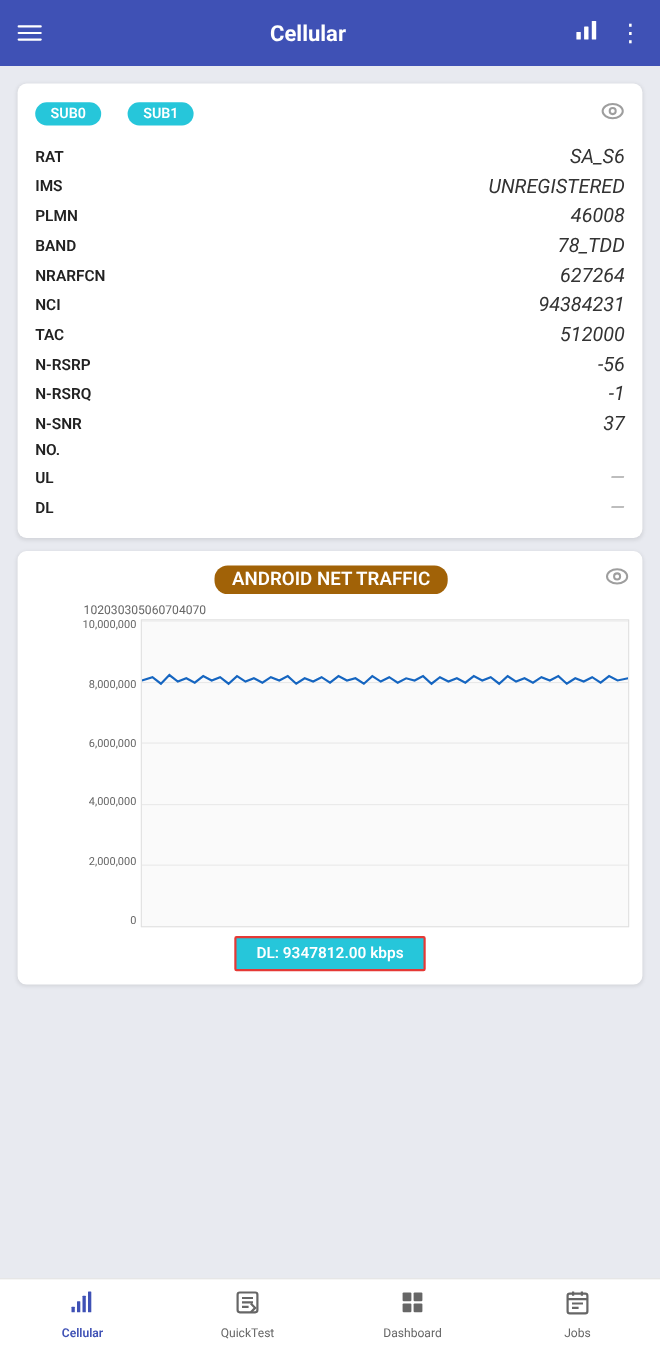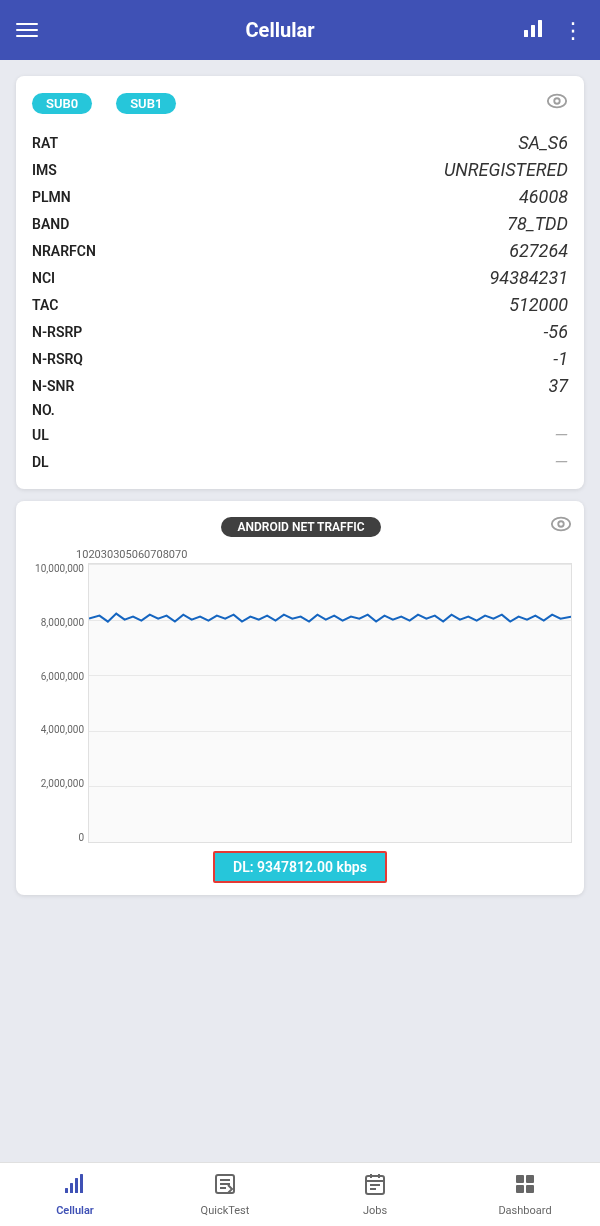--- a/index.html
+++ b/index.html
@@ -118,25 +118,25 @@
       align-items: center;
       justify-content: space-between;
       margin-bottom: 8px;
     }
     .chart-badge-row {
       display: flex;
       justify-content: center;
       flex: 1;
     }
     .chart-badge {
-      background: #404040;
+      background: #a16207;
       color: white;
       border-radius: 12px;
       padding: 3px 16px;
-      font-size: 12px;
+      font-size: 17px;
       font-weight: 600;
     }
     .chart-area {
       position: relative;
       width: 100%;
     }
     .chart-x-labels {
       display: flex;
       padding: 0 48px 0 48px;
       font-size: 11px;
@@ -150,20 +150,21 @@
     .chart-y-labels {
       display: flex;
       flex-direction: column;
       justify-content: space-between;
       align-items: flex-end;
       font-size: 10px;
       color: #666;
       padding-right: 4px;
       width: 60px;
       flex-shrink: 0;
+      margin-left: 40px;
     }
     .chart-plot {
       flex: 1;
       background: #fafafa;
       border: 1px solid #e0e0e0;
       position: relative;
       height: 280px;
       overflow: hidden;
     }
     .chart-grid-line {
@@ -365,21 +366,21 @@
     <div class="chart-area">
 
       <div class="chart-x-labels" id="chart-x-labels">
           <span>10</span>
           <span>20</span>
           <span>30</span>
           <span>30</span>
           <span>50</span>
           <span>60</span>
           <span>70</span>
-          <span>80</span>
+          <span>40</span>
           <span>70</span>
         </div>
 
       <div class="chart-body">
 
         <div class="chart-y-labels" id="chart-y-labels">
             <span>10,000,000</span>
             <span>8,000,000</span>
             <span>6,000,000</span>
             <span>4,000,000</span>
@@ -429,38 +430,38 @@
     <span class="nav-icon">
       <svg width="24" height="24" viewBox="0 0 24 24" fill="none" stroke="#666" stroke-width="2">
           <rect x="3" y="3" width="18" height="18" rx="2"></rect>
           <line x1="7" y1="8" x2="17" y2="8"></line>
           <line x1="7" y1="12" x2="17" y2="12"></line>
           <line x1="7" y1="16" x2="13" y2="16"></line>
           <polyline points="15,13 19,17 15,21" stroke="#666" stroke-width="2" fill="none"></polyline>
         </svg>
     </span>
     <span class="nav-label">QuickTest</span>
+  </div>
+  <div class="nav-item">
+    <span class="nav-icon">
+      <svg width="24" height="24" viewBox="0 0 24 24" fill="#666">
+          <rect x="3" y="3" width="8" height="8" rx="1"></rect>
+          <rect x="13" y="3" width="8" height="8" rx="1"></rect>
+          <rect x="3" y="13" width="8" height="8" rx="1"></rect>
+          <rect x="13" y="13" width="8" height="8" rx="1"></rect>
+        </svg>
+    </span>
+    <span class="nav-label">Dashboard</span>
   </div>
   <div class="nav-item">
     <span class="nav-icon">
       <svg width="24" height="24" viewBox="0 0 24 24" fill="none" stroke="#666" stroke-width="2">
           <rect x="3" y="4" width="18" height="18" rx="2"></rect>
           <line x1="3" y1="9" x2="21" y2="9"></line>
           <line x1="8" y1="2" x2="8" y2="6"></line>
           <line x1="16" y1="2" x2="16" y2="6"></line>
           <line x1="7" y1="13" x2="17" y2="13"></line>
           <line x1="7" y1="17" x2="13" y2="17"></line>
         </svg>
     </span>
     <span class="nav-label">Jobs</span>
   </div>
-  <div class="nav-item">
-    <span class="nav-icon">
-      <svg width="24" height="24" viewBox="0 0 24 24" fill="#666">
-          <rect x="3" y="3" width="8" height="8" rx="1"></rect>
-          <rect x="13" y="3" width="8" height="8" rx="1"></rect>
-          <rect x="3" y="13" width="8" height="8" rx="1"></rect>
-          <rect x="13" y="13" width="8" height="8" rx="1"></rect>
-        </svg>
-    </span>
-    <span class="nav-label">Dashboard</span>
-  </div>
 </div>
 
 </body></html>

